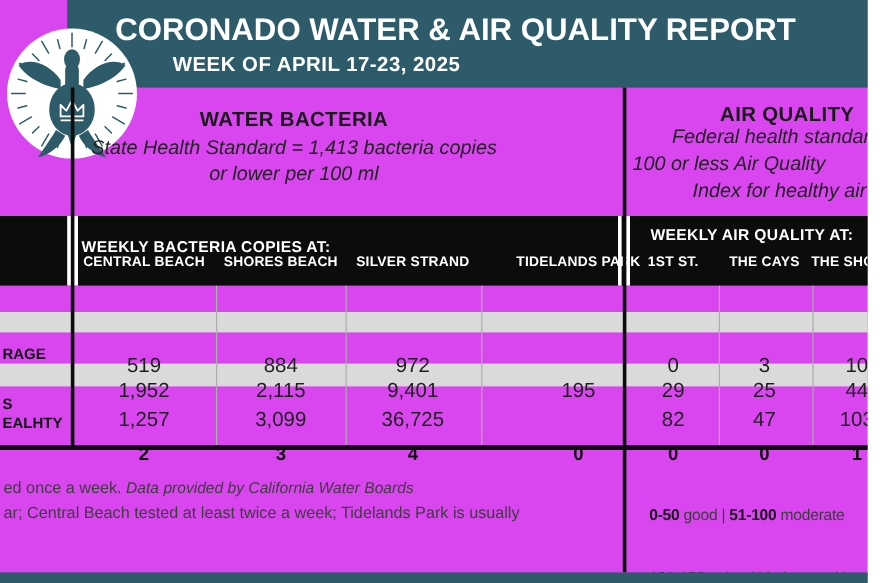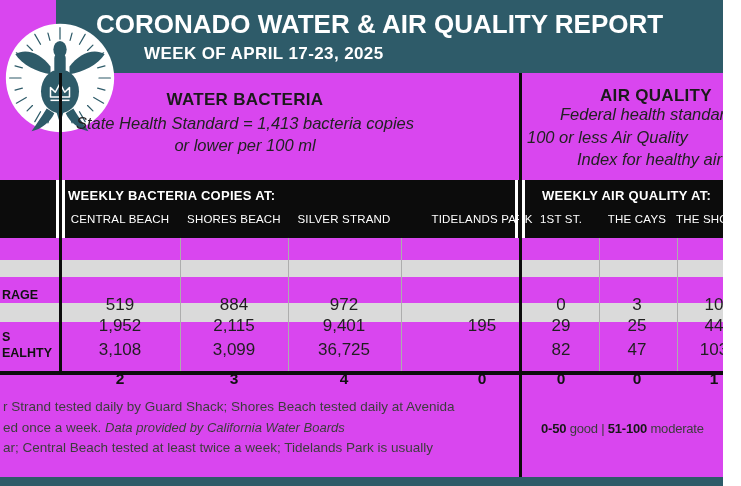--- a/index.html
+++ b/index.html
@@ -34,22 +34,22 @@
   .vline-mid  {position:absolute;left:519px;top:73px;width:3px;height:404px;background:#0c0c0c;}
   .gap{position:absolute;top:180px;height:58px;width:3px;background:#fff;}
   .g1{left:56px;} .g2{left:62px;} .g3{left:515px;} .g4{left:522px;}
   .thin{position:absolute;top:238px;height:133px;width:1px;background:#adadad;}
   .t1{left:180px;} .t2{left:288px;} .t3{left:401px;} .t4{left:599px;} .t5{left:677px;}
   .table-bottom{position:absolute;left:0;top:371px;width:741px;height:4px;background:#0c0c0c;}
   
   .band{position:absolute;left:0;top:180px;width:741px;height:58px;background:#0c0c0c;}
   .band-title{position:absolute;top:188px;font-size:13px;font-weight:700;color:#fff;
     letter-spacing:.3px;white-space:nowrap;}
-  .bt-water{left:68px;} .bt-air{left:542px;}
-  .colhead{position:absolute;top:213px;font-size:11.5px;font-weight:400;color:#fff;
+  .bt-water{left:68px;margin-top:10px;} .bt-air{left:542px;}
+  .colhead{position:absolute;top:213px;font-size:11.5px;font-weight:700;color:#fff;
     text-align:center;white-space:nowrap;letter-spacing:.2px;}
   
   .c0{left:65px;width:110px;}  .c1{left:179px;width:110px;} .c2{left:289px;width:110px;}
   .c3{left:427px;width:110px;} .c4{left:523px;width:76px;}  .c5{left:599px;width:76px;}
   .c6{left:676px;width:76px;}
   
   .stripe{position:absolute;left:0;width:741px;background:#dadada;}
   .s1{top:260px;height:17px;} .s2{top:303px;height:19px;}
   .cell{position:absolute;text-align:center;font-size:17px;color:#1f1f1f;line-height:19px;margin-top:36px;}
   .r0{top:259px;} .r1{top:280px;} .r2{top:304px;}
@@ -156,21 +156,21 @@
   <div class="cell c6 r0">10</div>
 
   <div class="cell c0 r1">1,952</div>
   <div class="cell c1 r1">2,115</div>
   <div class="cell c2 r1">9,401</div>
   <div class="cell c3 r1">195</div>
   <div class="cell c4 r1">29</div>
   <div class="cell c5 r1">25</div>
   <div class="cell c6 r1">44</div>
 
-  <div class="cell c0 r2">3,108</div>
+  <div class="cell c0 r2">1,257</div>
   <div class="cell c1 r2">3,099</div>
   <div class="cell c2 r2">36,725</div>
   <div class="cell c3 r2"></div>
   <div class="cell c4 r2">82</div>
   <div class="cell c5 r2">47</div>
   <div class="cell c6 r2">103</div>
 
   <div class="cell c0 r3">2</div>
   <div class="cell c1 r3">3</div>
   <div class="cell c2 r3">4</div>
@@ -186,21 +186,20 @@
   <div class="thin t5"></div>
   <div class="vline-left"></div>
   <div class="vline-mid"></div>
   <div class="gap g1"></div>
   <div class="gap g2"></div>
   <div class="gap g3"></div>
   <div class="gap g4"></div>
   <div class="table-bottom"></div>
 
   <div class="foot-water">
-    <div>r Strand tested daily by Guard Shack; Shores Beach tested daily at Avenida</div>
     <div><span>ed once a week. </span><span class="attr">Data provided by California Water Boards</span></div>
     <div>ar; Central Beach tested at least twice a week; Tidelands Park is usually</div>
   </div>
 
   <div class="aqi">
     <div><b>0-50</b><span> good | </span><b>51-100</b><span> moderate</span></div>
     <div><b>101-150</b><span> unhealthly for sensitive</span></div>
     
     
     

